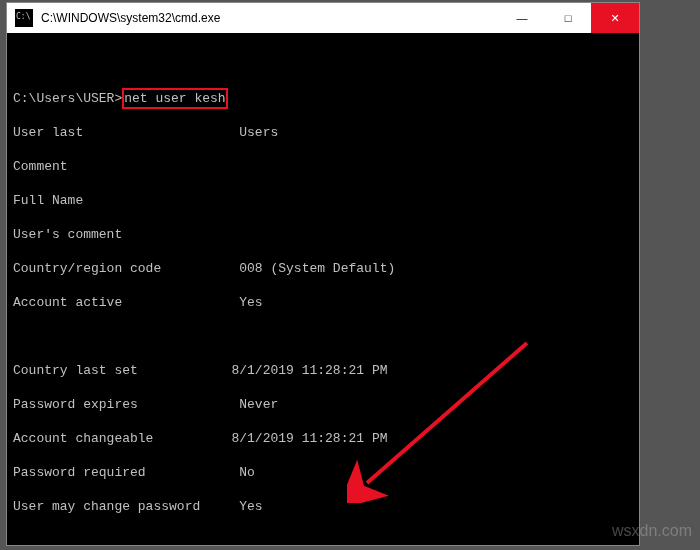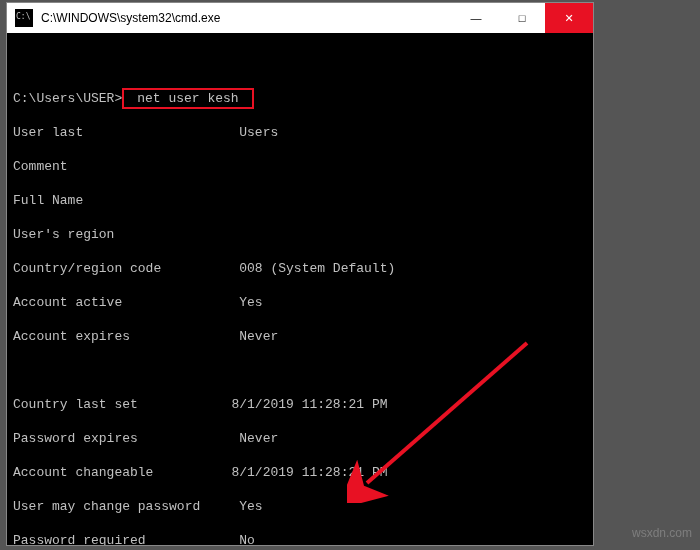--- a/index.html
+++ b/index.html
@@ -4,21 +4,21 @@
 <style>
   * { box-sizing: border-box; margin: 0; padding: 0; }
   body {
     background: #555;
     font-family: Consolas, "Courier New", monospace;
     width: 700px; height: 550px; overflow: hidden;
     position: relative;
   }
   .window {
     position: absolute; left: 6px; top: 2px;
-    width: 588px; height: 544px;
+    width: 634px; height: 544px;
     background: #000;
     border: 1px solid #888;
     display: flex; flex-direction: column;
   }
   .titlebar {
     height: 30px; background: #fff;
     display: flex; align-items: center;
     font-family: "Segoe UI", Arial, sans-serif;
     font-size: 12px; color: #000;
     flex: 0 0 auto;
@@ -45,29 +45,29 @@
     flex: 1; background: #000; color: #c0c0c0;
     font-size: 13px; line-height: 17px;
     padding: 6px 0 0 6px;
     white-space: pre; overflow: hidden;
     position: relative;
   }
   .line { display: block; }
   .highlight-box {
     border: 2px solid #e81123;
     display: inline-block;
-    padding: 0 13px; margin: -2px 0;
+    padding: 0 0; margin: -2px 0;
   }
   .arrow-svg {
     position: absolute; left: 340px; top: 300px;
     width: 200px; height: 170px; pointer-events: none;
   }
   .watermark {
     position: absolute; right: 8px; bottom: 10px;
-    color: rgba(200,200,200,0.35); font-size: 12px;
+    color: rgba(200,200,200,0.35); font-size: 16px;
     font-family: Arial, sans-serif;
   }
 </style>
 </head>
 <body>
 
 <div class="window">
   <div class="titlebar">
     <div class="icon"></div>
     <div class="title">C:\WINDOWS\system32\cmd.exe</div>
@@ -77,30 +77,29 @@
       <div class="winbtn close">✕</div>
     </div>
   </div>
 
   <div class="terminal">
 <span class="line"> </span>
 <span class="line"><span>C:\Users\USER&gt;</span><span class="highlight-box"><span>net user kesh</span></span></span>
 <span class="line"><span>User last</span>                    <span>Users</span></span>
 <span class="line">Comment</span>
 <span class="line">Full Name</span>
-<span class="line">User's region</span>
+<span class="line">User's comment</span>
 <span class="line"><span>Country/region code</span>          <span>008 (System Default)</span></span>
 <span class="line"><span>Account active</span>               <span>Yes</span></span>
-<span class="line"><span>Account expires</span>              <span>Never</span></span>
 <span class="line"> </span>
 <span class="line"><span>Country last set</span>            <span>8/1/2019 11:28:21 PM</span></span>
 <span class="line"><span>Password expires</span>             <span>Never</span></span>
 <span class="line"><span>Account changeable</span>          <span>8/1/2019 11:28:21 PM</span></span>
+<span class="line"><span>Password required</span>            <span>No</span></span>
 <span class="line"><span>User may change password</span>     <span>Yes</span></span>
-<span class="line"><span>Password required</span>            <span>No</span></span>
 
 
 
 
 
 
 
 
 
 

